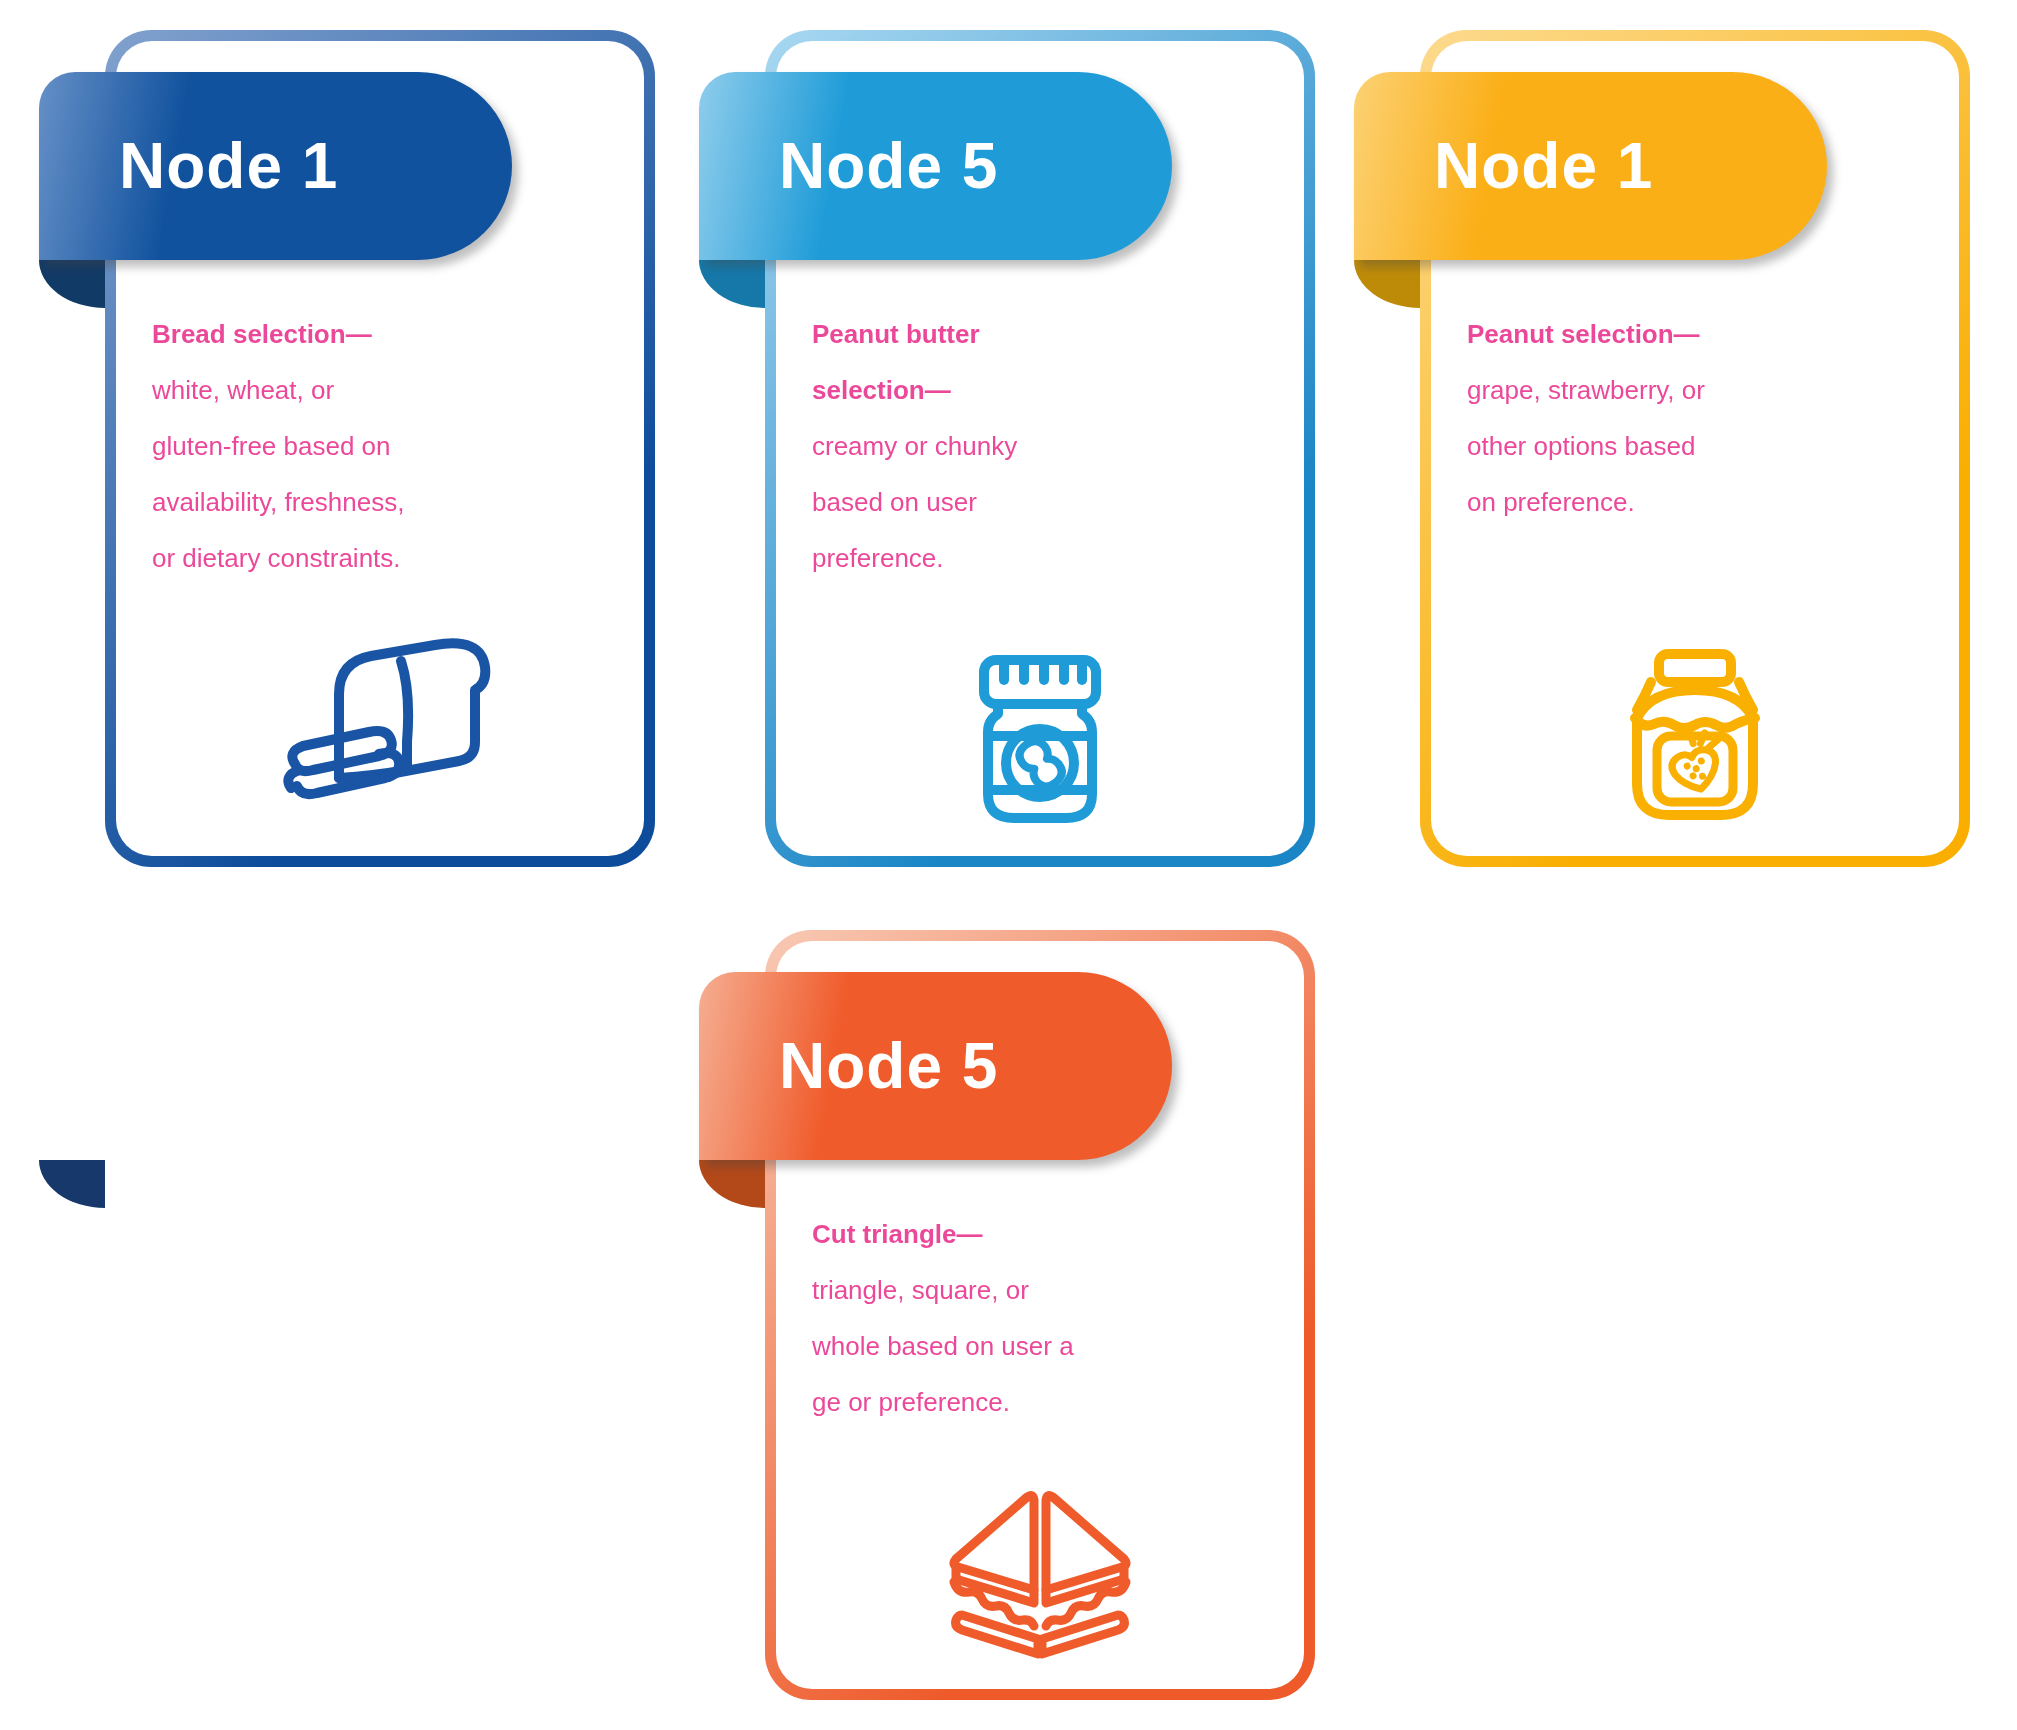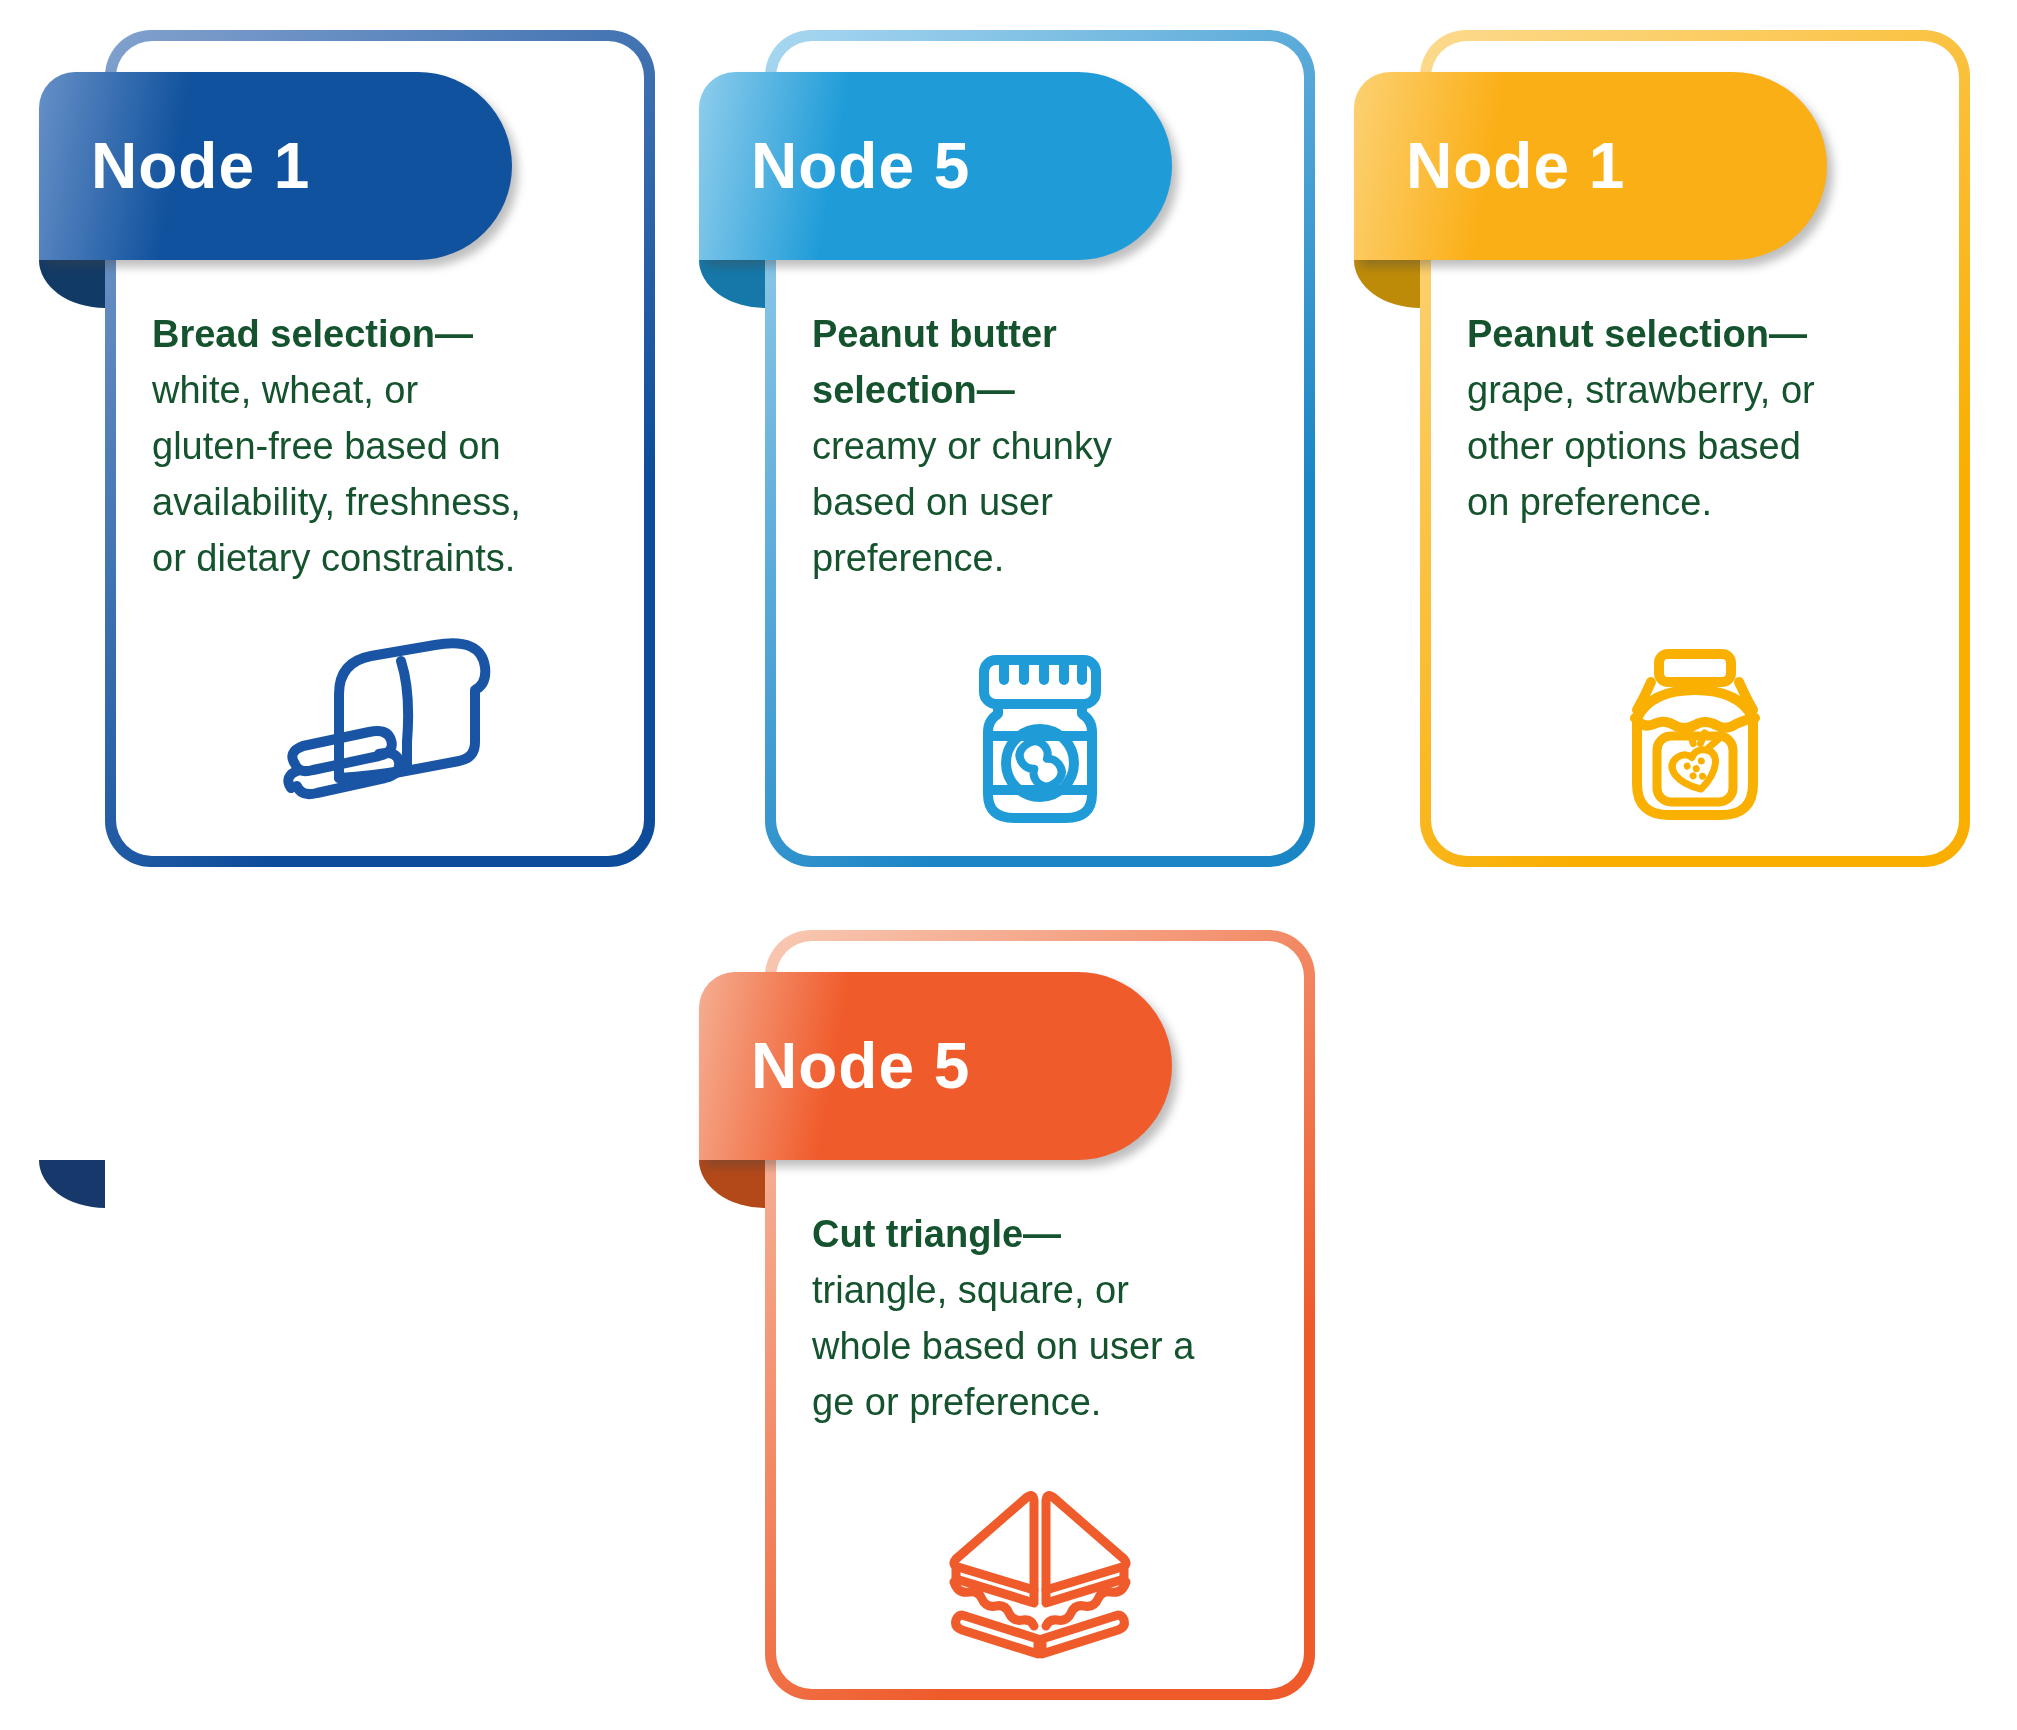--- a/index.html
+++ b/index.html
@@ -27,31 +27,31 @@
   
   .ribbon{
     position:absolute;left:0;top:42px;width:473px;height:188px;z-index:3;
     border-radius:36px 94px 94px 0;
     background:linear-gradient(100deg, var(--ribbon-light) 0%, var(--ribbon) 30%);
     display:flex;align-items:center;
     filter:drop-shadow(6px 7px 5px rgba(70,70,70,0.35));
   }
   .ribbon-title{
     color:#ffffff;font-size:64px;font-weight:bold;letter-spacing:1px;
-    padding-left:52px;white-space:pre;
+    padding-left:80px;white-space:pre;
   }
   .fold{
     position:absolute;left:0;top:230px;width:66px;height:48px;z-index:2;
     background:var(--fold);
     border-radius:0 0 0 100%;
   }
 
   .desc{
     margin:0;white-space:pre-line;
-    color:#14532d;font-size:38px;line-height:56px;
+    color:#ec4899;font-size:26px;line-height:56px;
   }
   .desc .hd{font-weight:bold;}
 
   .icon-wrap{
     position:absolute;left:50%;bottom:18px;transform:translateX(-50%);
     color:var(--icon);
   }
   .icon-wrap svg{display:block;}
 </style>
 </head>

